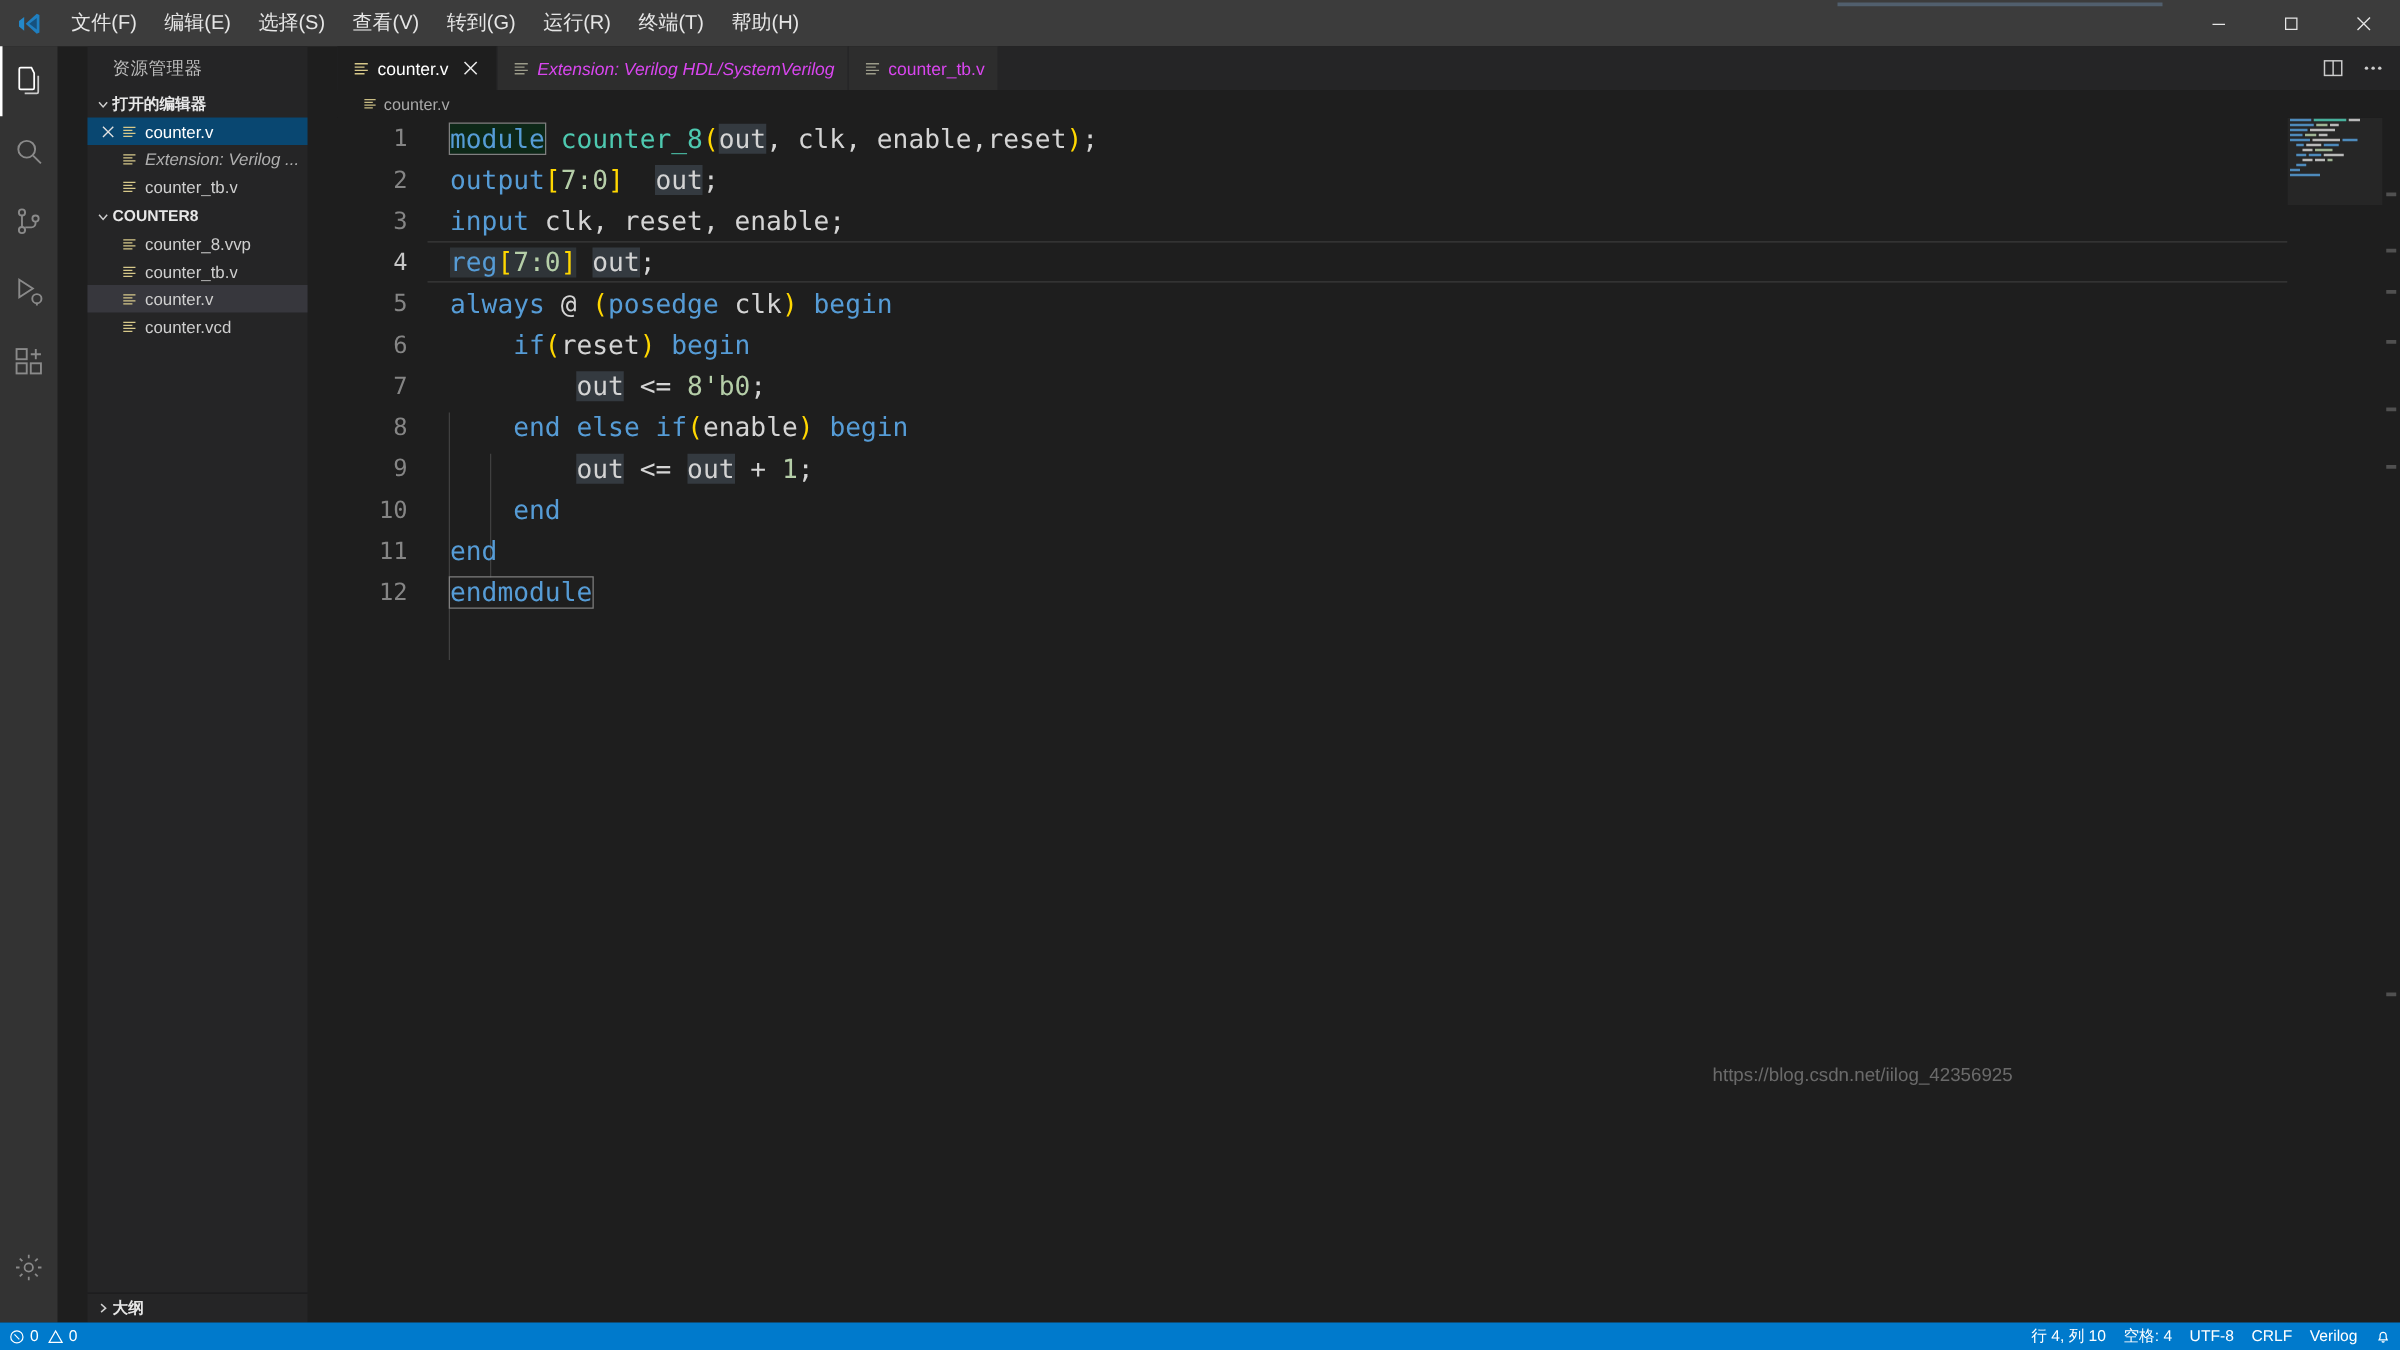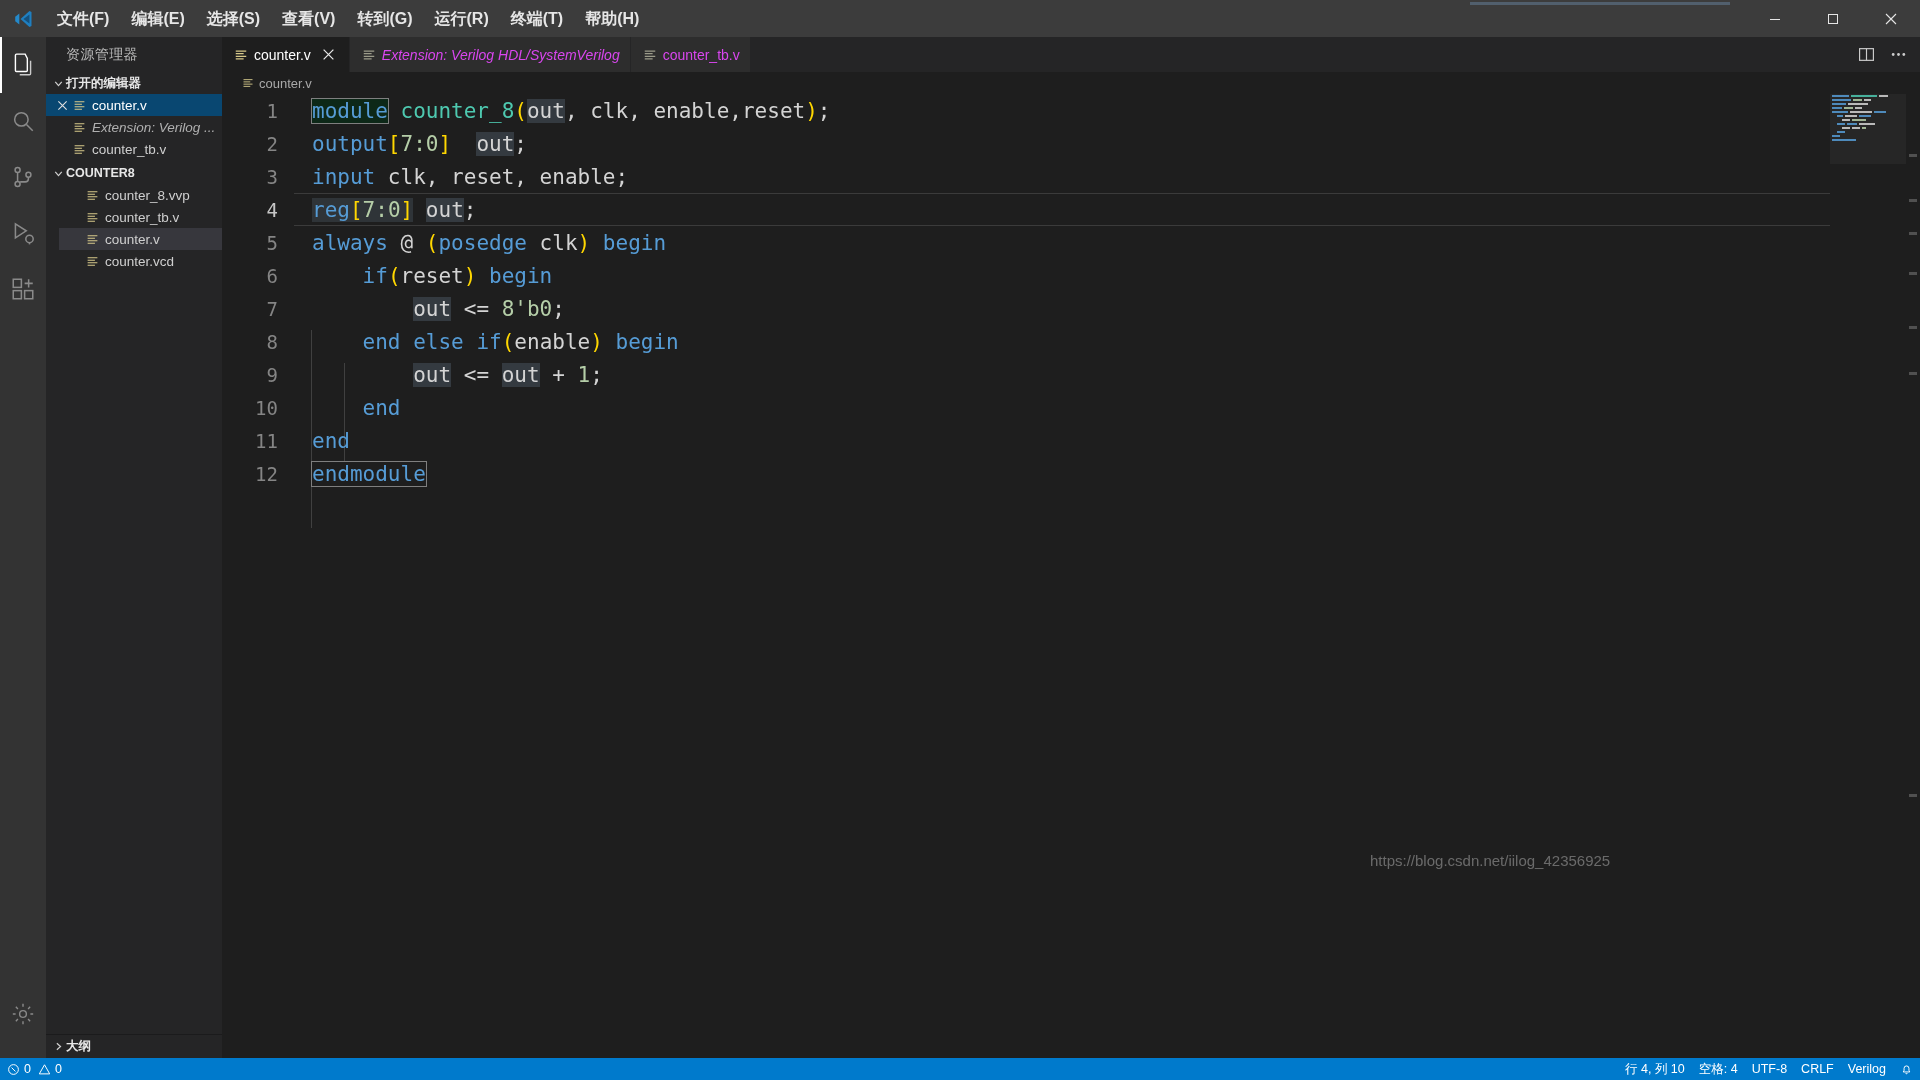--- a/index.html
+++ b/index.html
@@ -21,21 +21,21 @@
     height: 37px; flex: 0 0 37px;
     background: #3c3c3c;
     display: flex; align-items: center;
     position: relative;
     color: #cccccc;
   }
   .vscode-logo {
     width: 46px; height: 37px;
     display: flex; align-items: center; justify-content: center;
   }
-  .menu { display: flex; align-items: center; height: 37px; font-weight: bold; }
+  .menu { display: flex; align-items: center; height: 37px; }
   .menu-item {
     font-size: 16px; color: #e6e6e6;
     padding: 0 11px; height: 37px;
     line-height: 37px; white-space: nowrap;
     cursor: default;
   }
   .window-title {
     position: absolute; left: 0; right: 0;
     text-align: center;
     font-size: 15px; color: #cccccc;
@@ -45,21 +45,21 @@
     position: absolute; right: 0; top: 0;
     display: flex; height: 37px;
   }
   .win-btn {
     width: 58px; height: 37px;
     display: flex; align-items: center; justify-content: center;
     color: #e6e6e6;
   }
 
   
-  .body-row { flex: 1 1 auto; display: flex; min-height: 0; }
+  .body-row { flex: 1 1 auto; display: flex; min-height: 0; gap: 24px; }
 
   
   .activitybar {
     width: 46px; flex: 0 0 46px;
     background: #333333;
     display: flex; flex-direction: column;
     align-items: center;
   }
   .act-icon {
     width: 46px; height: 56px;
@@ -112,21 +112,21 @@
     color: #e0e0e0;
   }
   .file-icon {
     width: 18px; flex: 0 0 18px;
     display: flex; align-items: center; justify-content: center;
     margin-right: 4px;
   }
   .tree-label { overflow: hidden; text-overflow: ellipsis; }
   .tree-label.italic { font-style: italic; color: #b0b0b0; }
   .indent-1 { padding-left: 24px; }
-  .indent-2 { padding-left: 24px; margin-left: 13px; }
+  .indent-2 { padding-left: 24px; }
   .sidebar-flex { flex: 1 1 auto; }
   .outline-bar {
     height: 24px; border-top: 1px solid #1b1b1c;
     display: flex; align-items: center;
     font-size: 12.5px; font-weight: bold; color: #e7e7e7;
     padding-left: 4px;
   }
 
   
   .editor-group {

